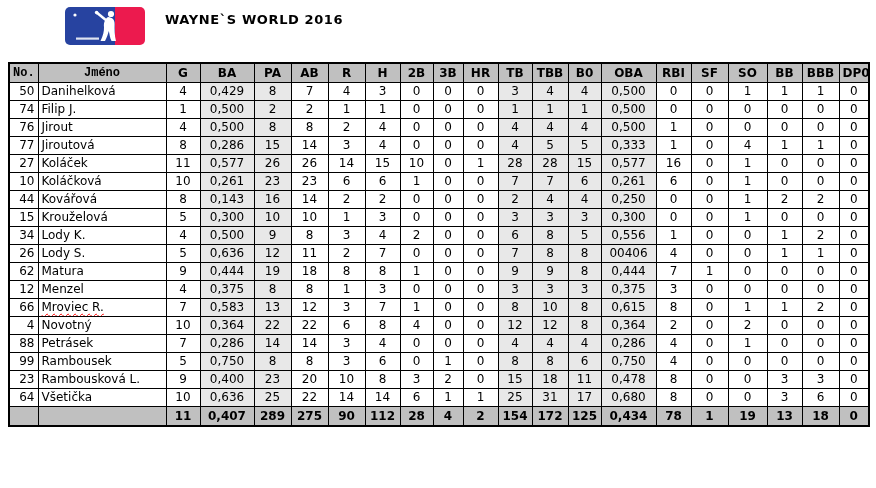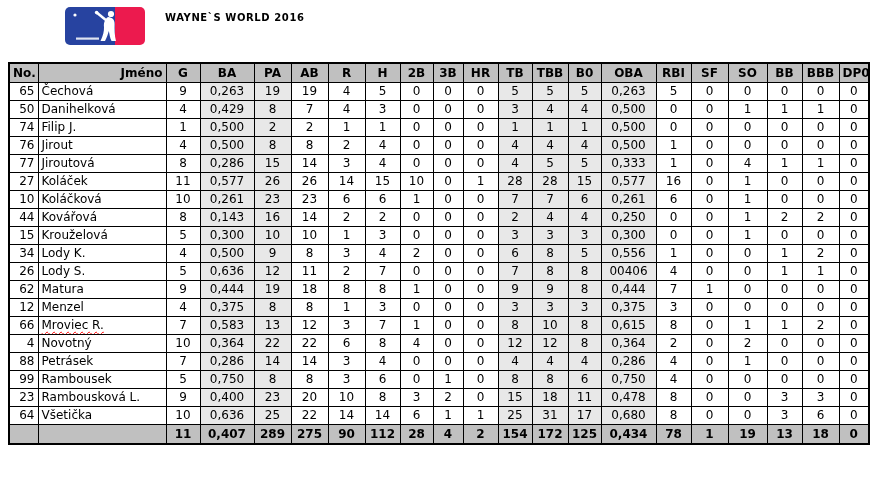--- a/index.html
+++ b/index.html
@@ -5,40 +5,40 @@
   html,body{margin:0;padding:0;}
   body{
     width:876px;height:488px;background:#ffffff;
     font-family:"DejaVu Sans","Liberation Sans",sans-serif;
     color:#000;overflow:hidden;
   }
   .masthead{position:relative;height:62px;}
   .logo{position:absolute;left:65px;top:7px;}
   .page-title{
     position:absolute;left:165px;top:12px;margin:0;
-    font-size:10px;font-weight:bold;letter-spacing:0.6px;
+    font-size:13px;font-weight:bold;letter-spacing:0.6px;
   }
   table.stats{
     border-collapse:collapse;table-layout:fixed;
     margin-left:8px;width:860px;
     border:2px solid #000;
   }
   .stats th,.stats td{
     border:1px solid #000;
     font-size:12px;
     height:17px;line-height:17px;
     padding:0 3px;
     white-space:nowrap;overflow:hidden;
     text-align:center;
   }
   .stats thead th{
     background:var(--header-bg,#c0c0c0);
     font-weight:bold;height:18px;line-height:18px;
   }
-  .stats thead th.left{text-align:right;}
+  .stats thead th.left{text-align:center;font-family:Liberation Mono, monospace;}
   .stats td.c-no{text-align:right;}
   .stats td.c-name{text-align:left;}
   .stats td.shaded{background:var(--shaded-bg,#e8e8e8);}
   .stats tfoot td{
     background:var(--totals-bg,#c0c0c0);
     font-weight:bold;height:18px;line-height:18px;
   }
   .misspelled{
     text-decoration-line:underline;
     text-decoration-style:wavy;
@@ -119,43 +119,20 @@
           <th>RBI</th>
           <th>SF</th>
           <th>SO</th>
           <th>BB</th>
           <th>BBB</th>
           <th>DP0</th>
         </tr>
       </thead>
     <tbody>
         <tr>
-          <td class="c-no">65</td>
-          <td class="c-name">Čechová</td>
-          <td>9</td>
-          <td class="shaded">0,263</td>
-          <td class="shaded">19</td>
-          <td>19</td>
-          <td>4</td>
-          <td>5</td>
-          <td>0</td>
-          <td>0</td>
-          <td>0</td>
-          <td class="shaded">5</td>
-          <td class="shaded">5</td>
-          <td class="shaded">5</td>
-          <td class="shaded">0,263</td>
-          <td>5</td>
-          <td>0</td>
-          <td>0</td>
-          <td>0</td>
-          <td>0</td>
-          <td>0</td>
-        </tr>
-        <tr>
           <td class="c-no">50</td>
           <td class="c-name">Danihelková</td>
           <td>4</td>
           <td class="shaded">0,429</td>
           <td class="shaded">8</td>
           <td>7</td>
           <td>4</td>
           <td>3</td>
           <td>0</td>
           <td>0</td>

